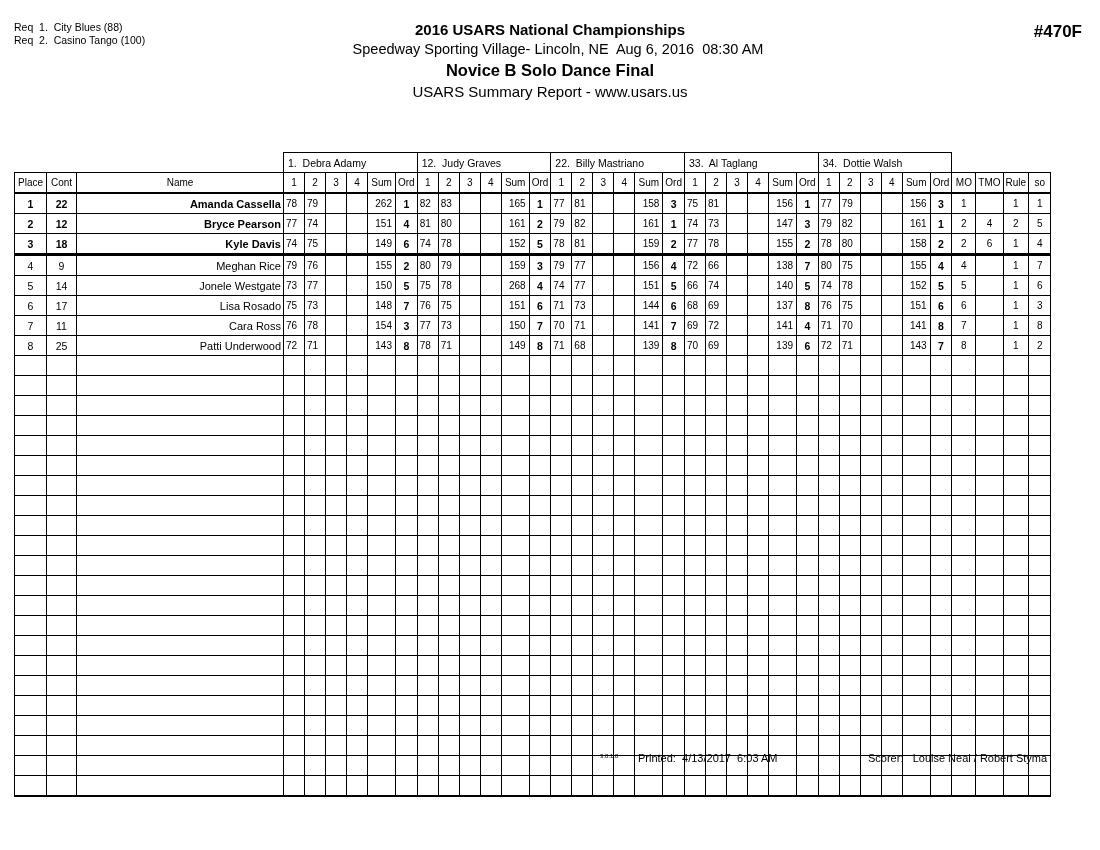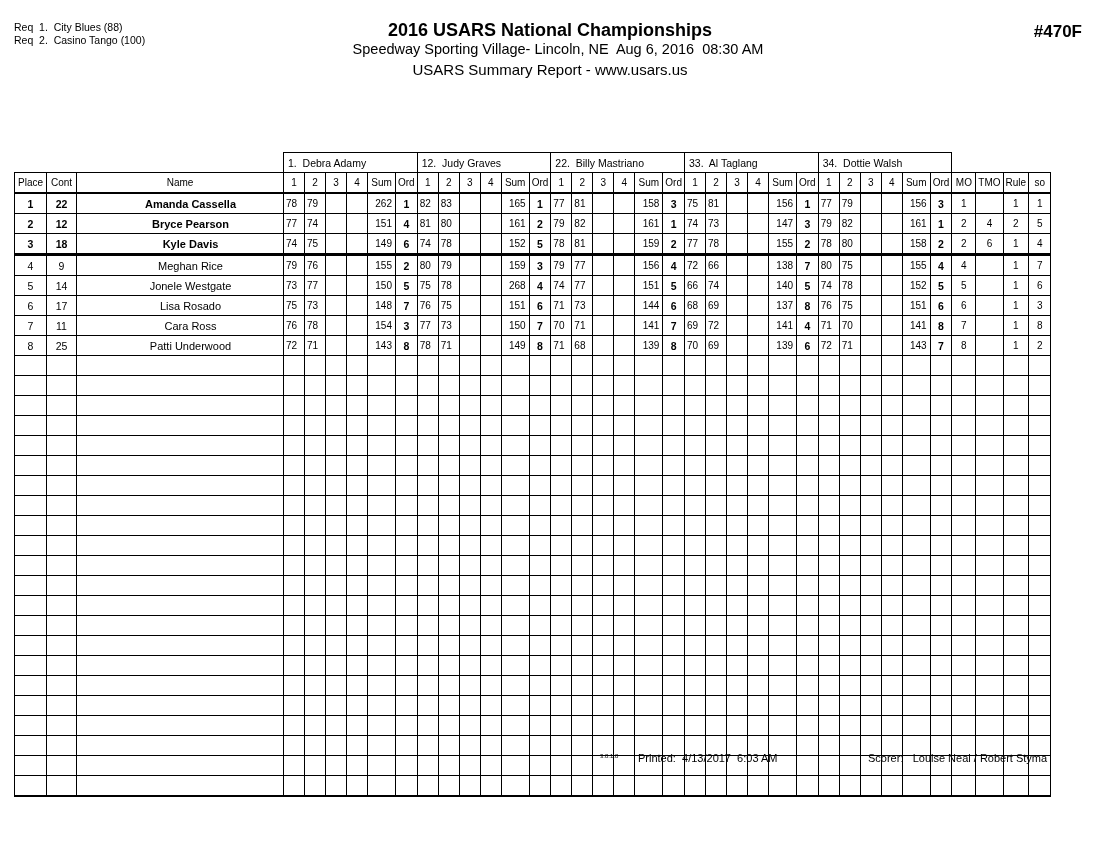--- a/index.html
+++ b/index.html
@@ -5,42 +5,42 @@
   html,body { margin:0; padding:0; }
   body {
     width:1100px; height:850px; background:#ffffff; color:#000;
     font-family:"Liberation Sans", sans-serif; position:relative; overflow:hidden;
   }
   .pre { white-space:pre; }
 
   .req-block { position:absolute; left:14px; top:21px; font-size:10.5px; line-height:13px; }
 
   .center-head { position:absolute; left:0; top:20px; width:1100px; text-align:center; }
-  .title   { font-size:18px; font-weight:bold; line-height:20px; }
+  .title   { font-size:15px; font-weight:bold; line-height:20px; }
   .venue   { font-size:14.5px; line-height:19px;padding-left:16px; }
   .event   { font-size:16.5px; font-weight:bold; line-height:22px; }
   .report  { font-size:15px; line-height:21px; }
   .evt-num { position:absolute; right:18px; top:22px; font-size:17px; font-weight:bold; }
 
   table.results {
     position:absolute; left:14px; top:152px;
     border-collapse:collapse; table-layout:fixed;
   }
   .results td, .results th {
     border:1px solid #000; height:19px; padding:0 2px;
     font-size:10px; font-weight:normal; overflow:hidden; white-space:nowrap;
     vertical-align:middle;
   }
   .nob { border:none !important; }
   th.jname { text-align:left; font-size:10.5px; padding-left:4px; white-space:pre; }
   .sub { text-align:center; border-bottom:2px solid #000 !important; }
   .ordb { border-left:4px solid #000; border-right:4px solid #000; }
   td.ordv { text-align:center; font-weight:bold; font-size:10.5px; }
   td.place, td.cont { text-align:center; font-size:10.5px; }
-  td.name { text-align:center; padding-left:23px; font-size:11px; }
+  td.name { text-align:right; padding-left:23px; font-size:11px; }
   tr.bold3 td.place, tr.bold3 td.cont, tr.bold3 td.name { font-weight:bold; }
   td.score { text-align:left; }
   td.sum { text-align:right; padding-right:3px; }
   td.right4 { text-align:center; }
   tr.thick td { border-bottom:3px solid #000; }
   tr.lastrow td { border-bottom:2px solid #000; }
 
   .footer-version { position:absolute; left:600px; top:753px; font-size:6px; }
   .footer-printed { position:absolute; left:638px; top:752px; font-size:11px; white-space:pre; }
   .footer-scorer  { position:absolute; left:868px; top:752px; font-size:11px; white-space:pre; }
@@ -49,20 +49,21 @@
 <body>
 
 <div class="req-block">
   <div class="pre">Req  1.  City Blues (88)</div>
   <div class="pre">Req  2.  Casino Tango (100)</div>
 </div>
 
 <div class="center-head">
   <div class="title pre">2016 USARS National Championships</div>
   <div class="venue pre">Speedway Sporting Village- Lincoln, NE  Aug 6, 2016  08:30 AM</div>
+  <div class="event pre">Novice B Solo Dance Final</div>
   <div class="report pre">USARS Summary Report - www.usars.us</div>
 </div>
 
 <div class="evt-num">#470F</div>
 
 <table class="results">
     <colgroup>
       <col style="width:32px">
       <col style="width:30px">
       <col style="width:207px">

